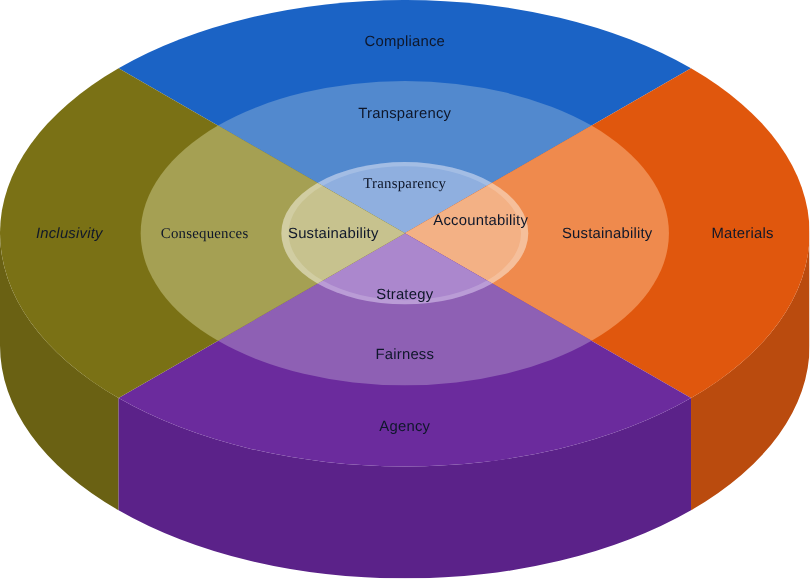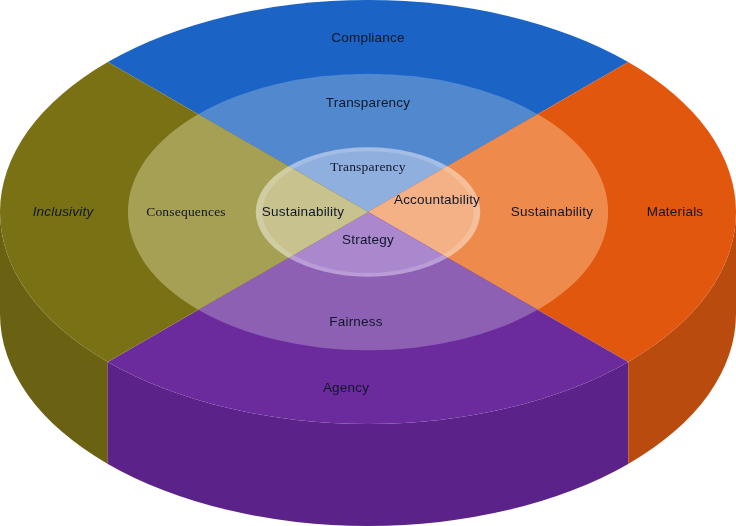--- a/index.html
+++ b/index.html
@@ -66,21 +66,21 @@
   </svg>
 
   <div class="seg-label" style="left:368px; top:38px;">Compliance</div>
   <div class="seg-label" style="left:368px; top:103px;">Transparency</div>
   <div class="seg-label" style="left:368px; top:167px;font-family:Liberation Serif, serif;">Transparency</div>
 
   <div class="seg-label" style="left:675px; top:212px;">Materials</div>
   <div class="seg-label" style="left:552px; top:212px;">Sustainability</div>
   <div class="seg-label" style="left:437px; top:200px;">Accountability</div>
 
-  <div class="seg-label" style="left:346px; top:388px;">Agency</div>
-  <div class="seg-label" style="left:356px; top:322px;text-align:right;">Fairness</div>
-  <div class="seg-label" style="left:368px; top:240px;">Strategy</div>
+  <div class="seg-label" style="left:368px; top:388px;">Agency</div>
+  <div class="seg-label" style="left:368px; top:322px;text-align:right;">Fairness</div>
+  <div class="seg-label" style="left:368px; top:268px;">Strategy</div>
 
   <div class="seg-label" style="left:63px;  top:212px;font-style:italic;">Inclusivity</div>
   <div class="seg-label" style="left:186px; top:212px;font-family:Liberation Serif, serif;">Consequences</div>
   <div class="seg-label" style="left:303px; top:212px;">Sustainability</div>
 
 </div>
 
 </body></html>

